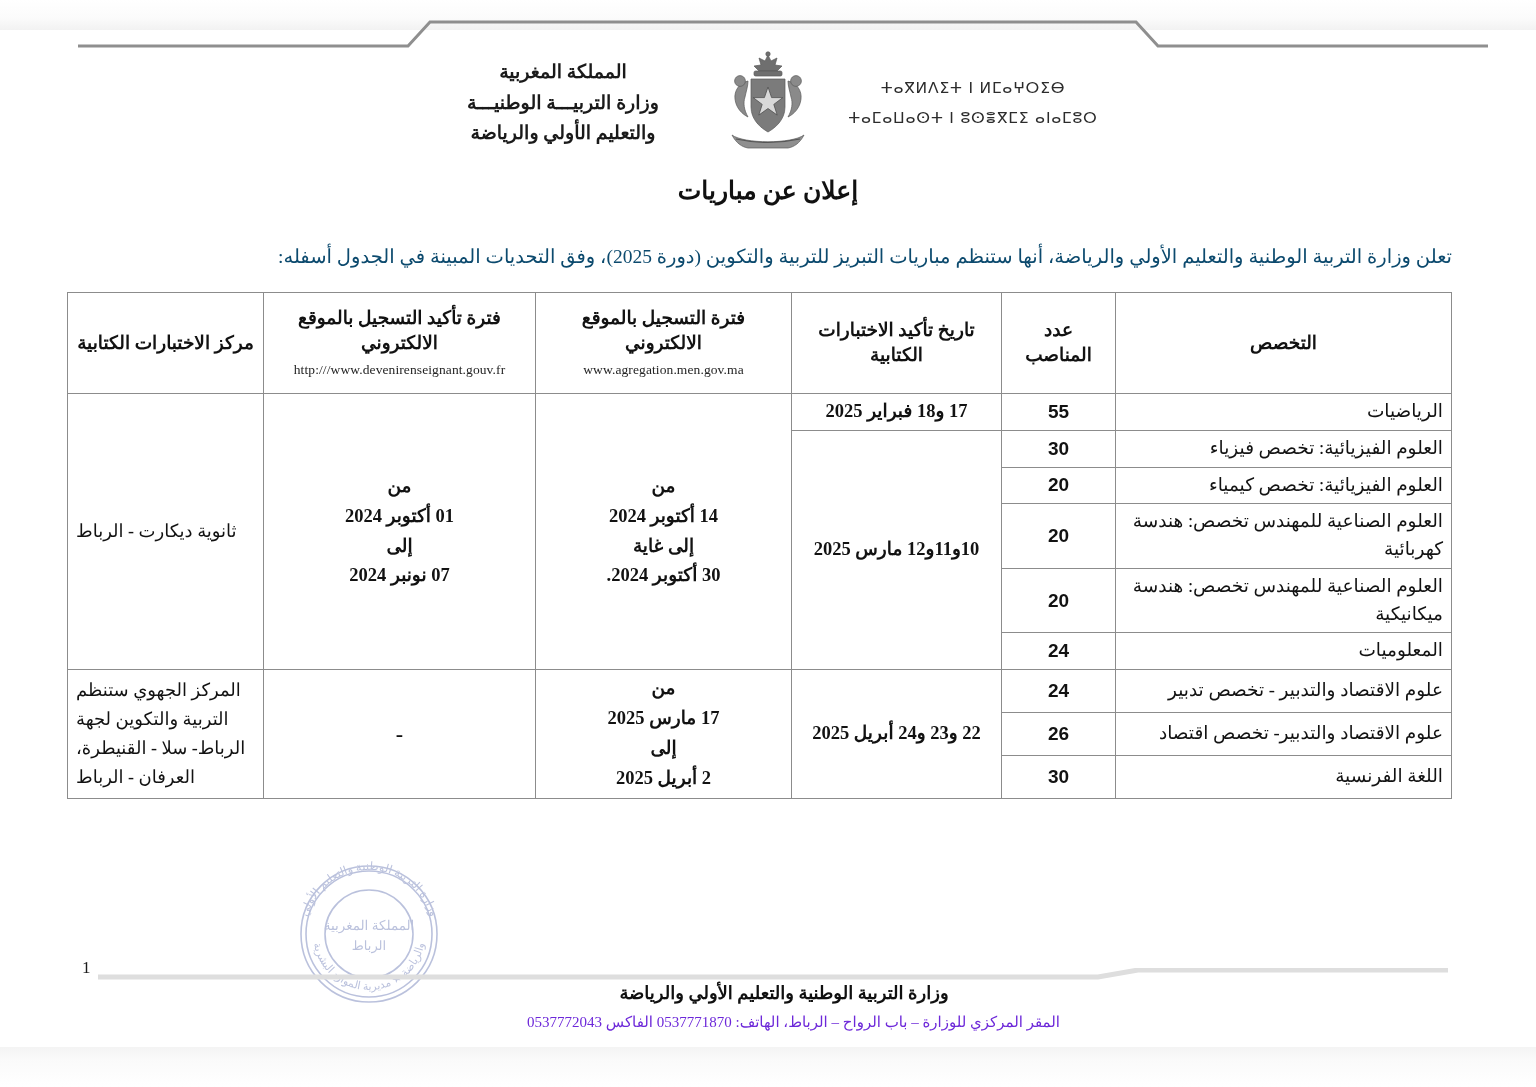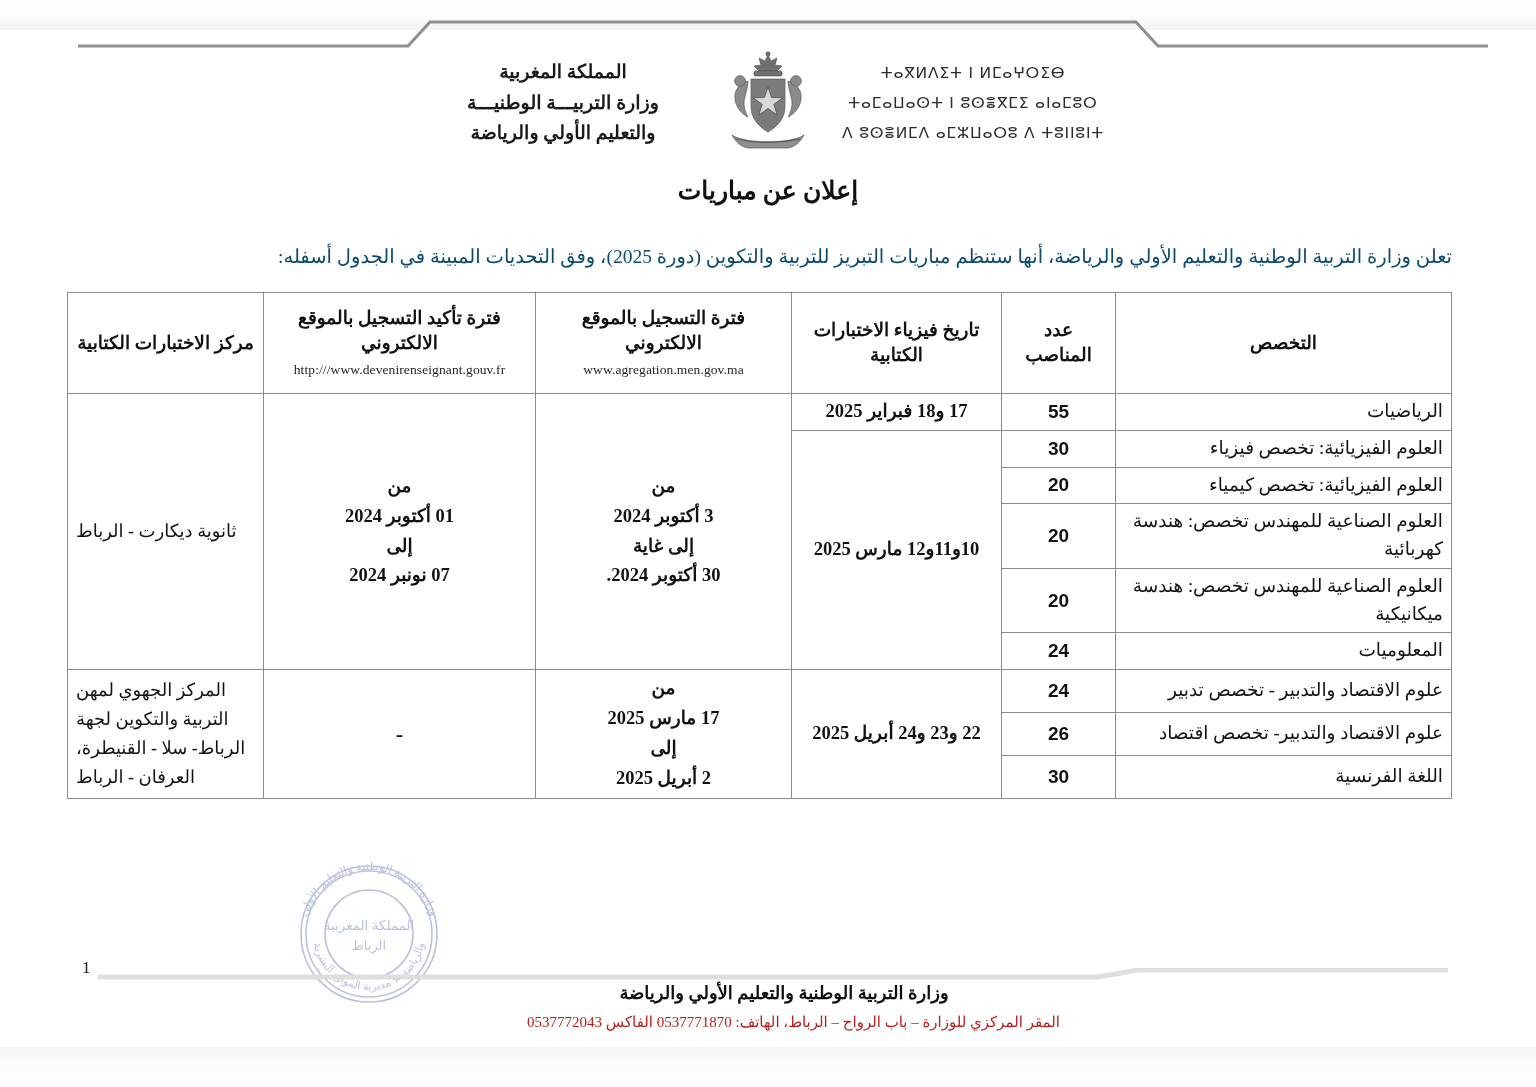--- a/index.html
+++ b/index.html
@@ -219,21 +219,21 @@
     padding-left: 32px;
   }
   .footer-title {
     font-size: 18px;
     font-weight: 700;
     color: #101010;
     line-height: 1.5;
   }
   .footer-address {
     font-size: 15px;
-    color: #b91c1c;
+    color: #6d28d9;
     line-height: 1.6;
     margin-top: 3px;
     margin-left: 19px;
   }
 </style>
 </head>
 <body>
 
 <div class="scan-edge-top"></div>
 <div class="scan-edge-bottom"></div>
@@ -242,21 +242,20 @@
   <svg width="1410" height="30" viewBox="0 0 1410 30" xmlns="http://www.w3.org/2000/svg">
     <path d="M0 28 L330 28 L352 4 L1058 4 L1080 28 L1410 28" fill="none" stroke="#8f8f8f" stroke-width="3"></path>
   </svg>
 </div>
 
 <div class="doc-header">
 
   <div class="hdr-tifinagh">
     <div>ⵜⴰⴳⵍⴷⵉⵜ ⵏ ⵍⵎⴰⵖⵔⵉⴱ</div>
     <div>ⵜⴰⵎⴰⵡⴰⵙⵜ ⵏ ⵓⵙⴻⴳⵎⵉ ⴰⵏⴰⵎⵓⵔ</div>
-    <div>ⴷ ⵓⵙⴻⵍⵎⴷ ⴰⵎⵣⵡⴰⵔⵓ ⴷ ⵜⵓⵏⵏⵓⵏⵜ</div>
   </div>
 
   <div class="hdr-emblem">
     <svg width="100" height="104" viewBox="0 0 100 104" xmlns="http://www.w3.org/2000/svg">
       <g fill="#6f6f6f" stroke="#5a5a5a" stroke-width="0.7">
 
         <path d="M50 4 l3 6 l6 -3 l-2 7 l7 1 l-5 5 h-18 l-5 -5 l7 -1 l-2 -7 l6 3 z"></path>
         <circle cx="50" cy="3" r="2.2"></circle>
 
         <rect x="36" y="20" width="28" height="5" rx="1.6"></rect>
@@ -295,41 +294,41 @@
       <col class="c-num">
       <col class="c-date">
     <col class="c-reg">
       <col class="c-conf">
       <col class="c-center">
   </colgroup>
   <thead>
     <tr>
       <th>التخصص</th>
       <th>عدد المناصب</th>
-      <th>تاريخ فيزياء الاختبارات الكتابية</th>
+      <th>تاريخ تأكيد الاختبارات الكتابية</th>
       <th>
         <span>فترة التسجيل بالموقع الالكتروني</span>
         <span class="url">www.agregation.men.gov.ma</span>
       </th>
       <th>
         <span>فترة تأكيد التسجيل بالموقع الالكتروني</span>
         <span class="url">http:///www.devenirenseignant.gouv.fr</span>
       </th>
       <th>مركز الاختبارات الكتابية</th>
     </tr>
   </thead>
   <tbody>
 
     <tr>
       <td class="cell-spec">الرياضيات</td>
       <td class="cell-num">55</td>
       <td class="cell-date" rowspan="1">17 و18 فبراير 2025</td>
       <td class="cell-period" rowspan="6">
         <span class="line">من</span>
-        <span class="line">3 أكتوبر 2024</span>
+        <span class="line">14 أكتوبر 2024</span>
         <span class="line">إلى غاية</span>
         <span class="line">30 أكتوبر 2024.</span>
       </td>
       <td class="cell-period" rowspan="6">
         <span class="line">من</span>
         <span class="line">01 أكتوبر 2024</span>
         <span class="line">إلى</span>
         <span class="line">07 نونبر 2024</span>
       </td>
       <td class="cell-center" rowspan="6">ثانوية ديكارت - الرباط</td>
@@ -365,21 +364,21 @@
       <td class="cell-spec">علوم الاقتصاد والتدبير - تخصص تدبير</td>
       <td class="cell-num">24</td>
       <td class="cell-date" rowspan="3">22 و23 و24 أبريل 2025</td>
       <td class="cell-period" rowspan="3">
         <span class="line">من</span>
         <span class="line">17 مارس 2025</span>
         <span class="line">إلى</span>
         <span class="line">2 أبريل 2025</span>
       </td>
       <td class="cell-dash" rowspan="3">-</td>
-      <td class="cell-center" rowspan="3">المركز الجهوي لمهن التربية والتكوين لجهة الرباط- سلا - القنيطرة، العرفان - الرباط</td>
+      <td class="cell-center" rowspan="3">المركز الجهوي ستنظم التربية والتكوين لجهة الرباط- سلا - القنيطرة، العرفان - الرباط</td>
     </tr>
 
     <tr>
       <td class="cell-spec">علوم الاقتصاد والتدبير- تخصص اقتصاد</td>
       <td class="cell-num">26</td>
     </tr>
 
     <tr>
       <td class="cell-spec">اللغة الفرنسية</td>
       <td class="cell-num">30</td>

